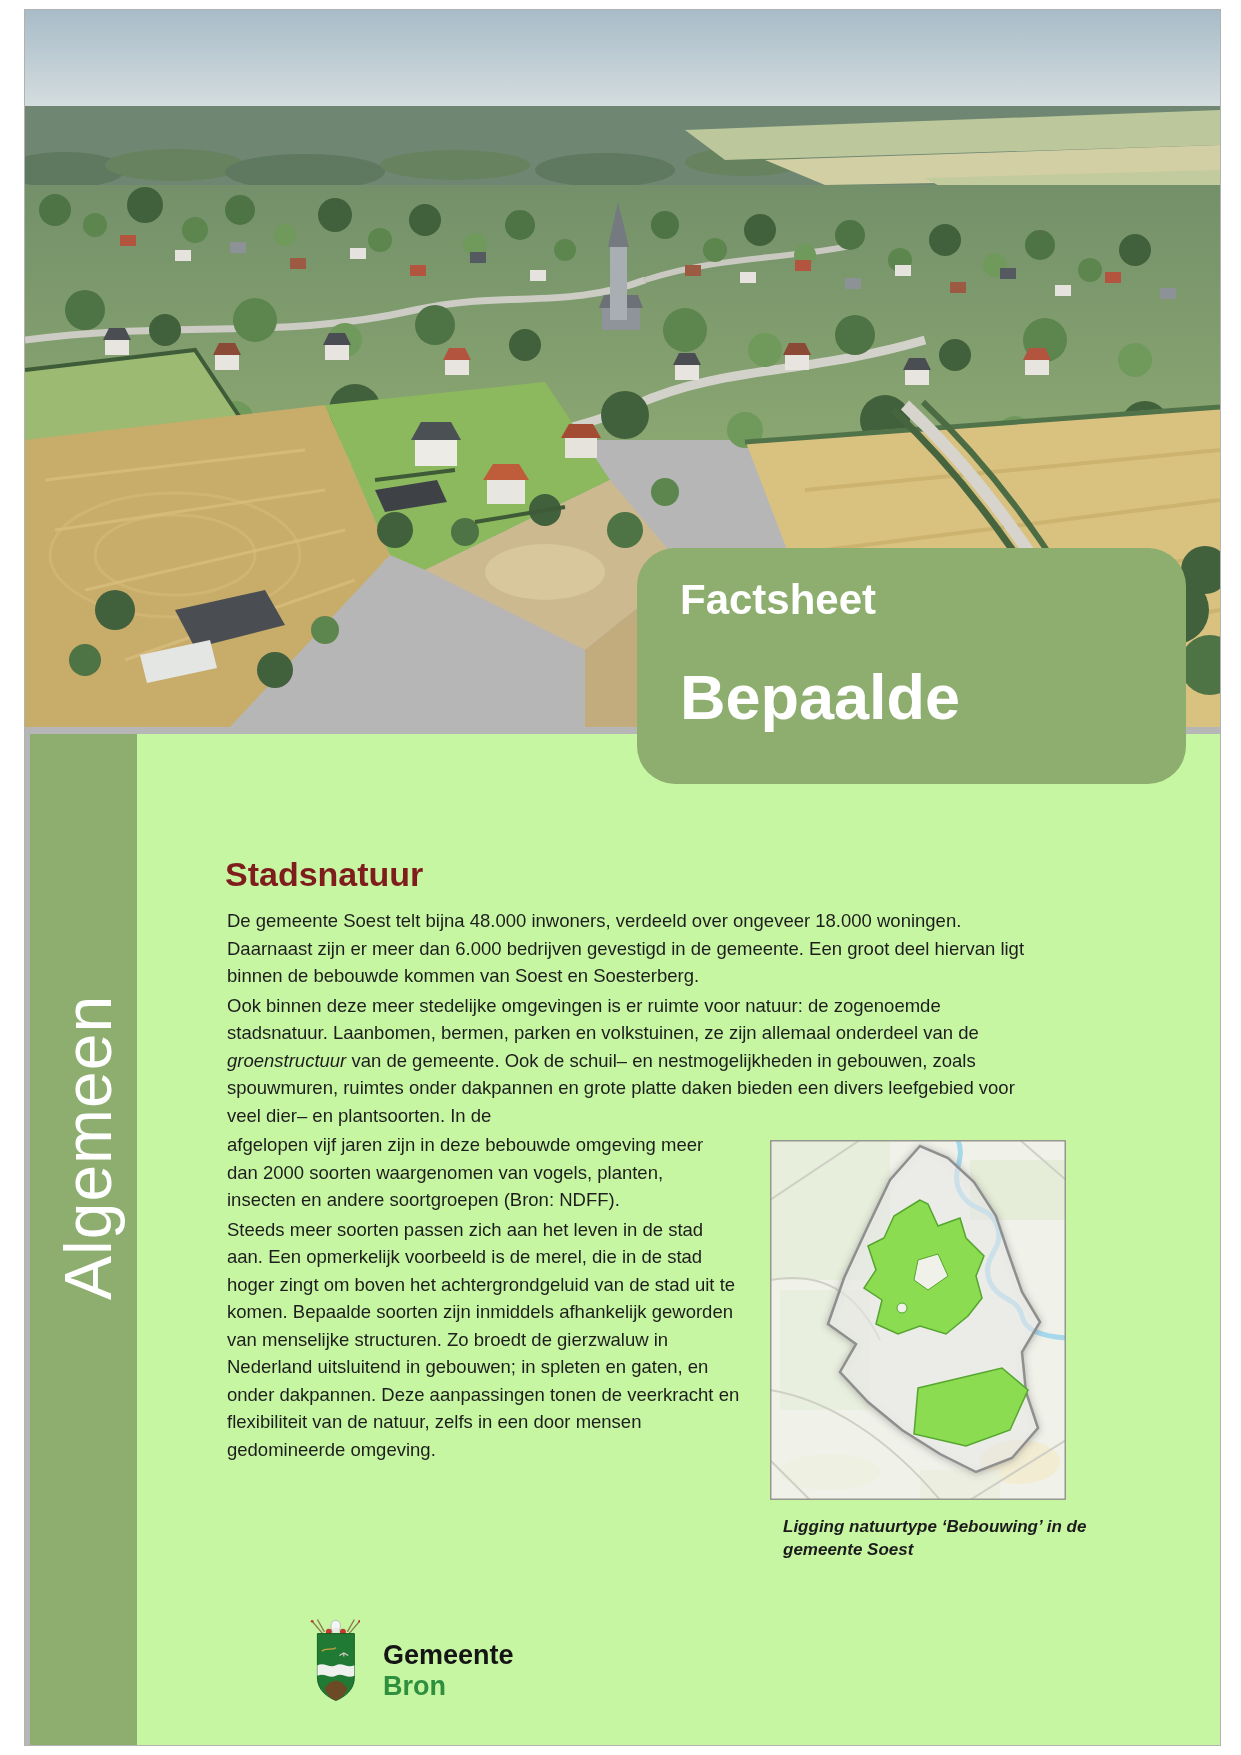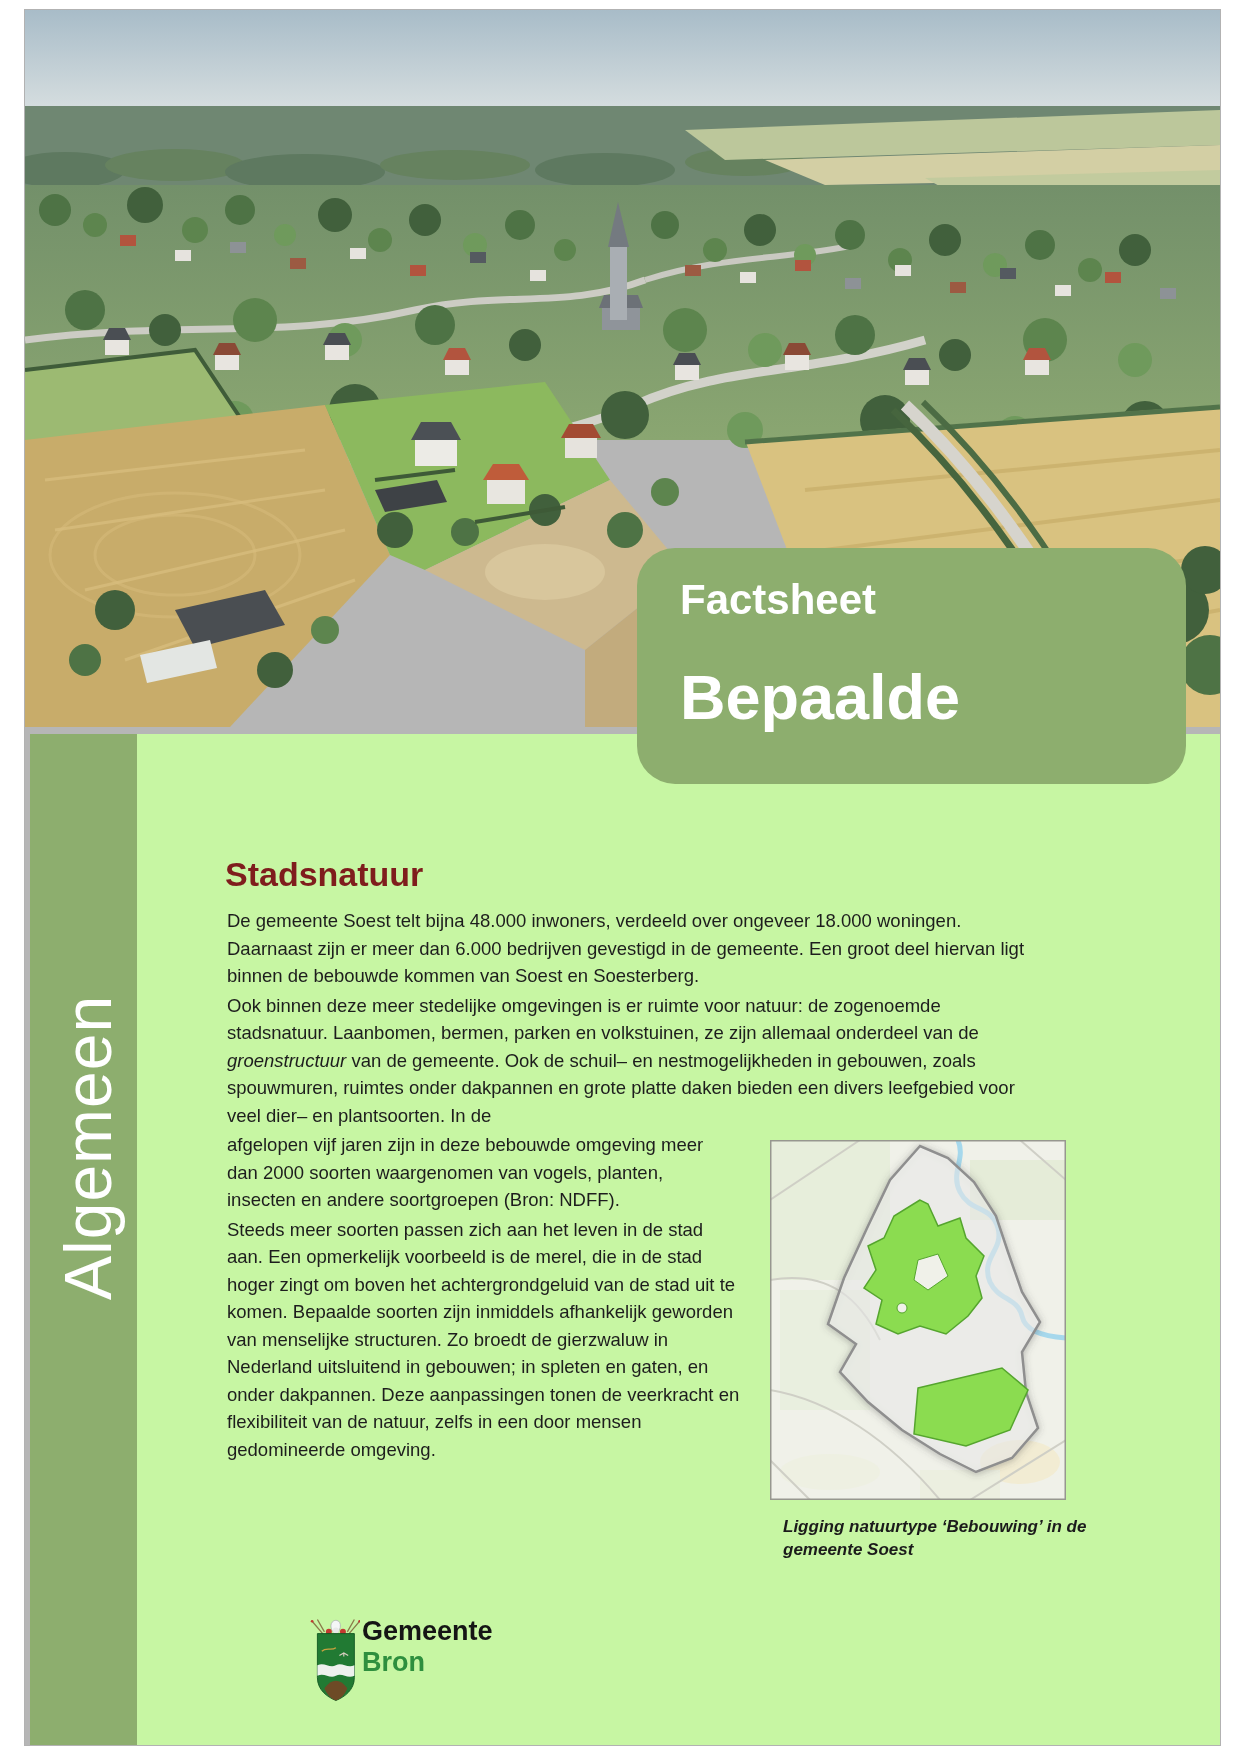--- a/index.html
+++ b/index.html
@@ -40,21 +40,21 @@
   .p2b{width:508px;}
   .p3{width:516px;margin-top:28px;}
   
   .map-figure{position:absolute;left:745px;top:1130px;width:296px;height:360px;}
   .map-figure svg{display:block;}
   .map-caption{
     position:absolute;left:750px;top:1506px;width:312px;
     font-size:17px;font-weight:700;font-style:italic;line-height:1.35;color:#1b1b1b;margin-left:8px;
   }
   
-  .gs-logo{position:absolute;left:285px;top:1606px;display:flex;align-items:flex-start;gap:2px;}
+  .gs-logo{position:absolute;left:285px;top:1606px;display:flex;align-items:flex-end;gap:23px;}
   .gs-text{padding-bottom:2px;}
   .gs-line1{font-size:27px;font-weight:700;color:#151515;line-height:1.15;}
   .gs-line2{font-size:27px;font-weight:700;color:#2e8f3e;line-height:1.15;}
   .bb-logo{position:absolute;left:853px;top:1598px;}
 </style>
 </head>
 <body>
 
 <div class="page">
 

